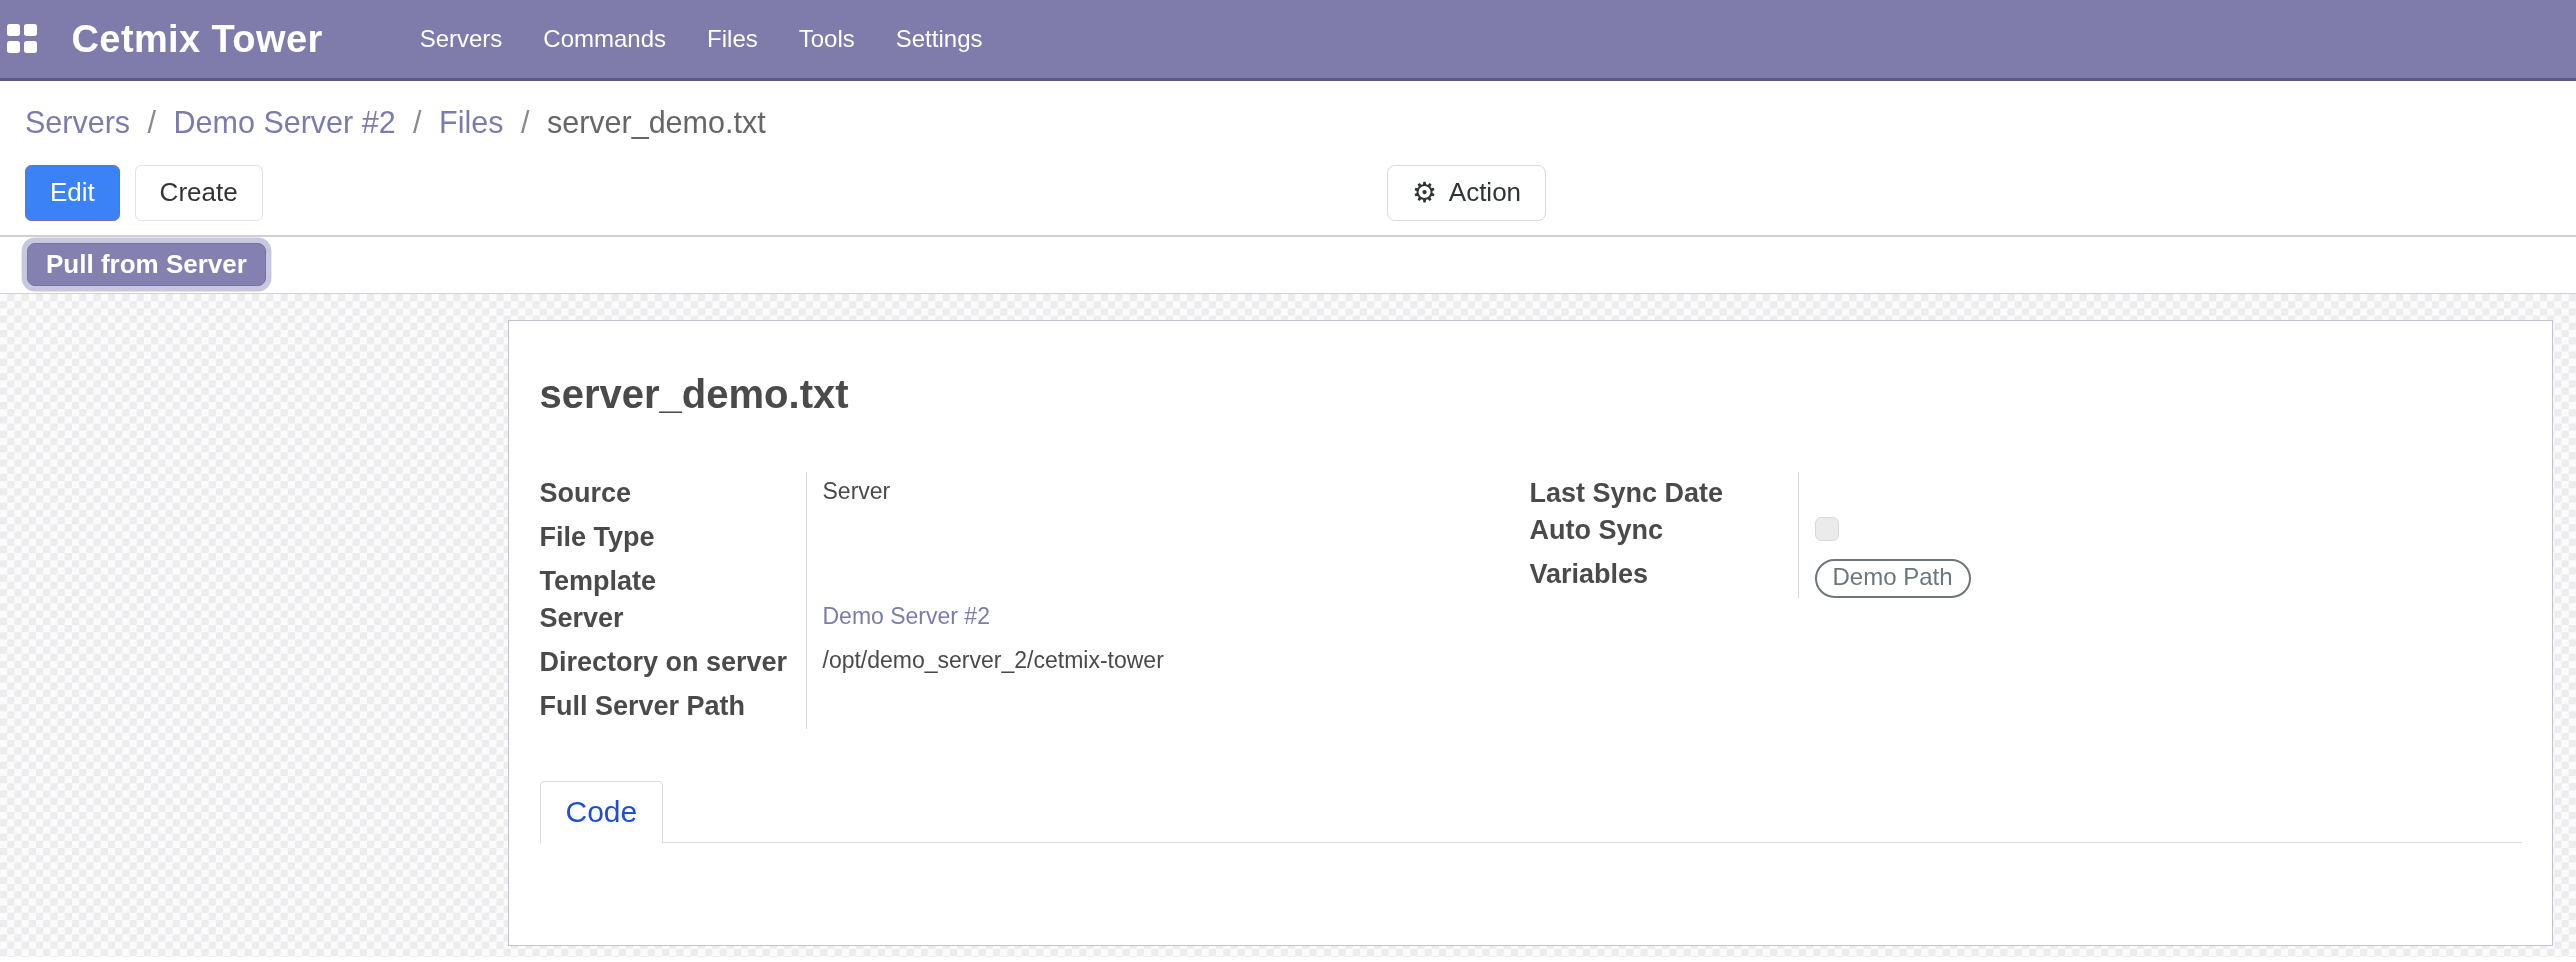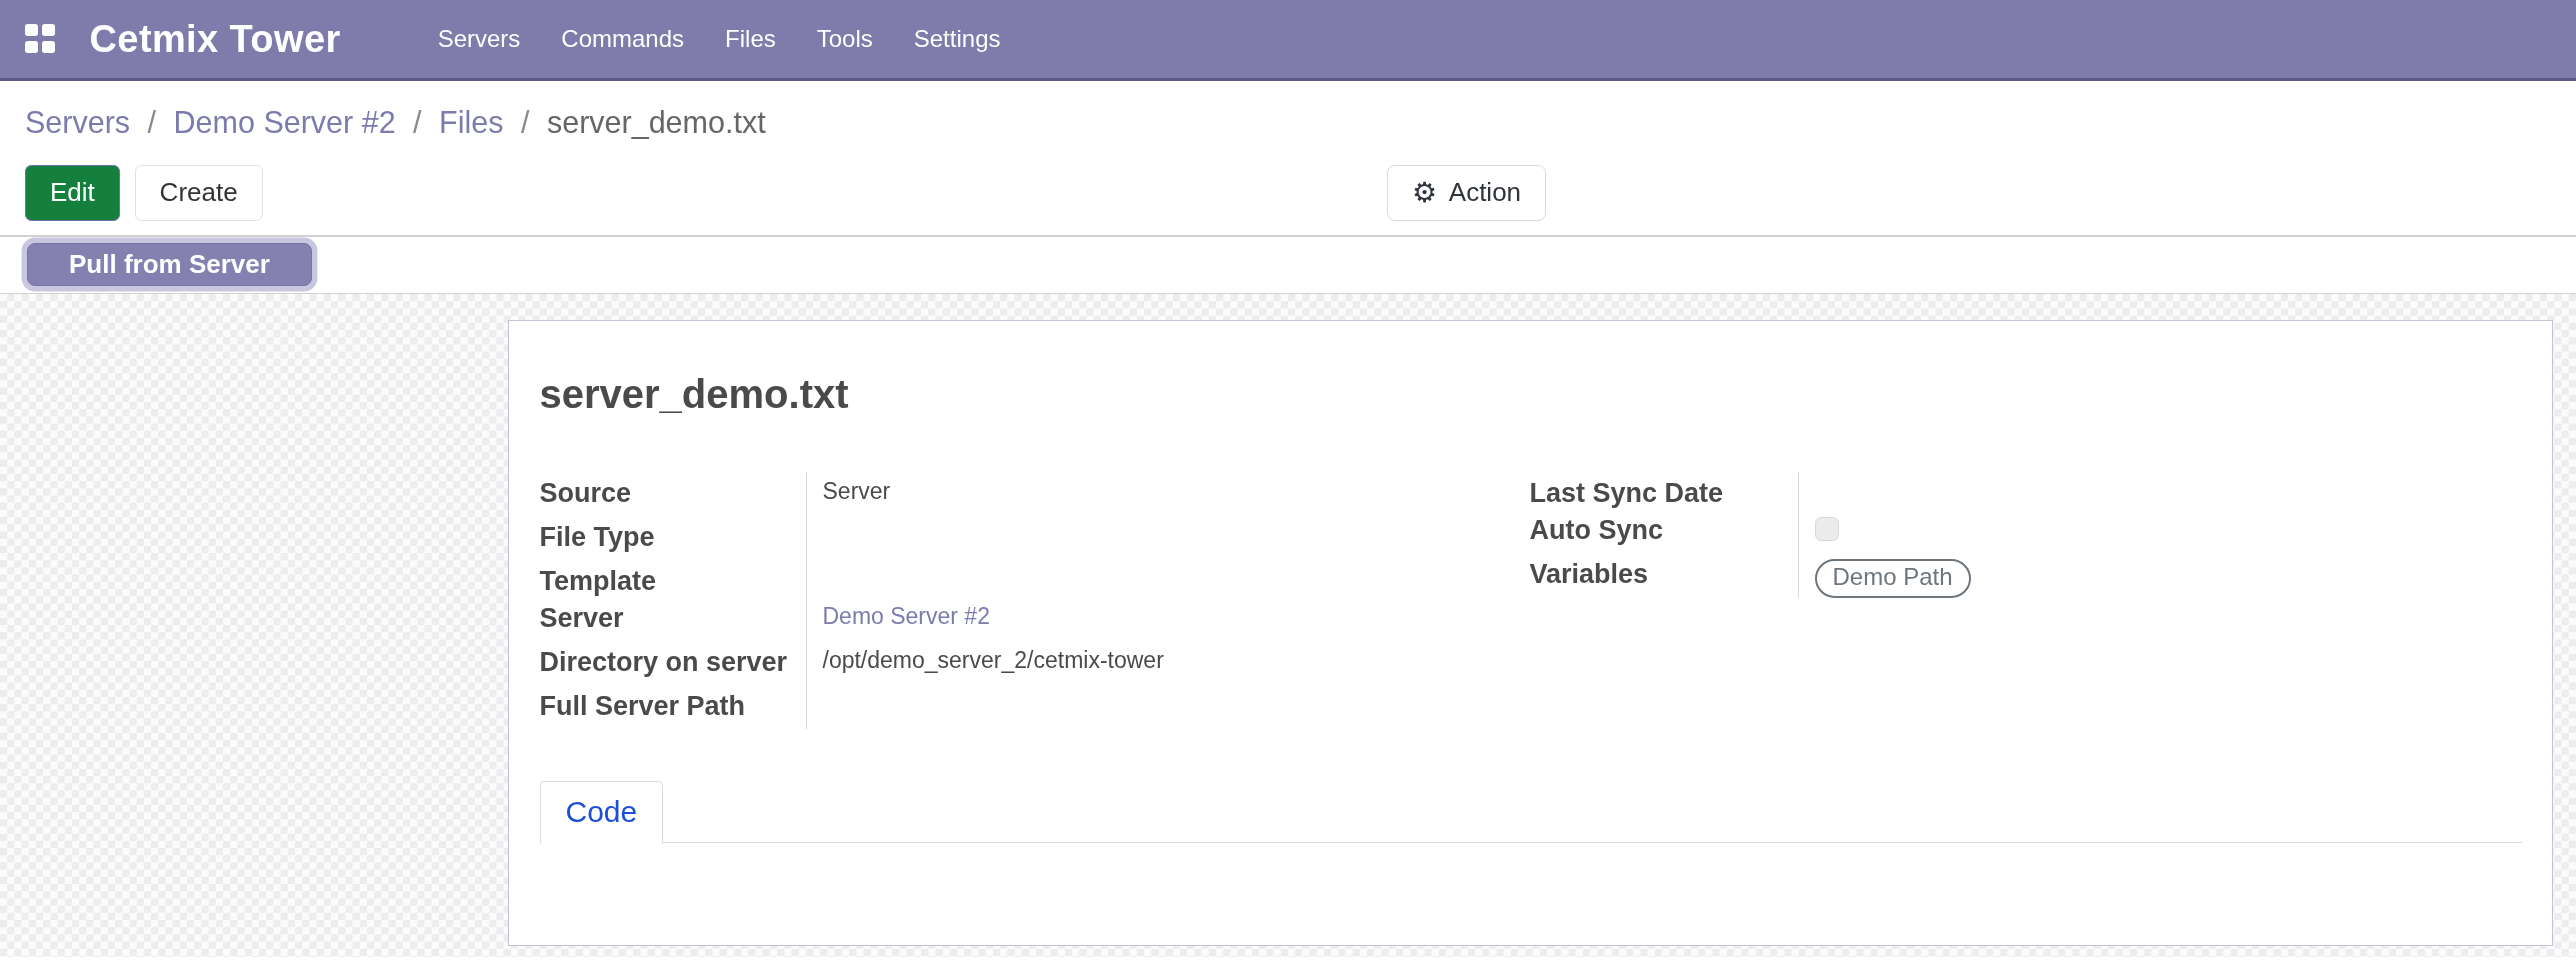--- a/index.html
+++ b/index.html
@@ -1,47 +1,47 @@
 <!DOCTYPE html>
 <html style="font-size:14.4px"><head>
 <meta charset="utf-8">
 <style>
   * { margin:0; padding:0; box-sizing:border-box; }
   html,body { width:2576px; height:962px; overflow:hidden;
     font-family:"Liberation Sans", sans-serif; background:#fff; }
 
   
   .navbar { height:81px; background:#7f7bab; border-bottom:3.6px solid #5c5987;
-    display:flex; align-items:center; padding-left:25px; }
+    display:flex; align-items:center; padding-left:7px; }
   .apps-icon { width:30.5px; height:30.5px; display:grid;
     grid-template-columns:12.6px 12.6px; grid-template-rows:12.6px 12.6px; gap:4.5px; cursor:pointer; }
   .apps-icon span { background:#fff; border-radius:2.7px; }
   .brand { color:#fff; font-size:38px; font-weight:bold; margin-left:34px; letter-spacing:0.4px; cursor:pointer; }
   .nav-menu { display:flex; margin-left:97px; gap:41px; }
   .nav-item { color:#fff; font-size:24px; cursor:pointer; }
 
   
   .control-panel { background:#fff; padding:21.5px 0 14.4px 25px; border-bottom:2.7px solid #d0d0d0; }
   .breadcrumb { font-size:30.5px; line-height:39px; color:#666; }
   .breadcrumb .crumb-link { color:#7c7bad; text-decoration:none; cursor:pointer; }
   .breadcrumb .sep { color:#8a8a8a; margin:0 9px; }
   .breadcrumb .crumb-current { color:#666; }
   .button-row { position:relative; height:56px; margin-top:23px; }
   .btn { display:inline-flex; align-items:center; height:56px; padding:0 24px;
     font-size:26px; border-radius:6.3px; cursor:pointer; border:1.8px solid transparent;
     font-family:"Liberation Sans", sans-serif; }
-  .btn-primary { background:#15803d; color:#fff; border-color:#746fa2;text-align:center; }
+  .btn-primary { background:#3b82f6; color:#fff; border-color:#746fa2;text-align:center; }
   .btn-default { background:#fff; color:#333; border-color:#e1e1e1; margin-left:10.8px; }
   .btn-action { position:absolute; left:1362px; top:0; background:#fff; color:#2f343a;
     border:1.8px solid #d8dade; border-radius:8px; gap:11.7px; }
   .gear { font-size:28px; line-height:1; }
 
   
   .statusbar { position:relative; height:57px; background:#fff; border-bottom:1.8px solid #d2d2d2; }
-  .btn-pull { position:absolute; left:27px; top:6.3px; height:43px; padding:0 41px;
+  .btn-pull { position:absolute; left:27px; top:6.3px; height:43px; padding:0 18px;
     background:#8480af; color:#fff; font-size:26px; font-weight:bold;
     border:0.9px solid #7672a2; border-radius:8px; box-shadow:0 0 0 5.4px #c9c6df;
     display:inline-flex; align-items:center; cursor:pointer;
     font-family:"Liberation Sans", sans-serif; }
 
   
   .content { position:relative; height:663px; background-color:#fbfbfc;
     background-image:
       linear-gradient(45deg,#ececee 25%,transparent 25%,transparent 75%,#ececee 75%),
       linear-gradient(45deg,#ececee 25%,transparent 25%,transparent 75%,#ececee 75%);

